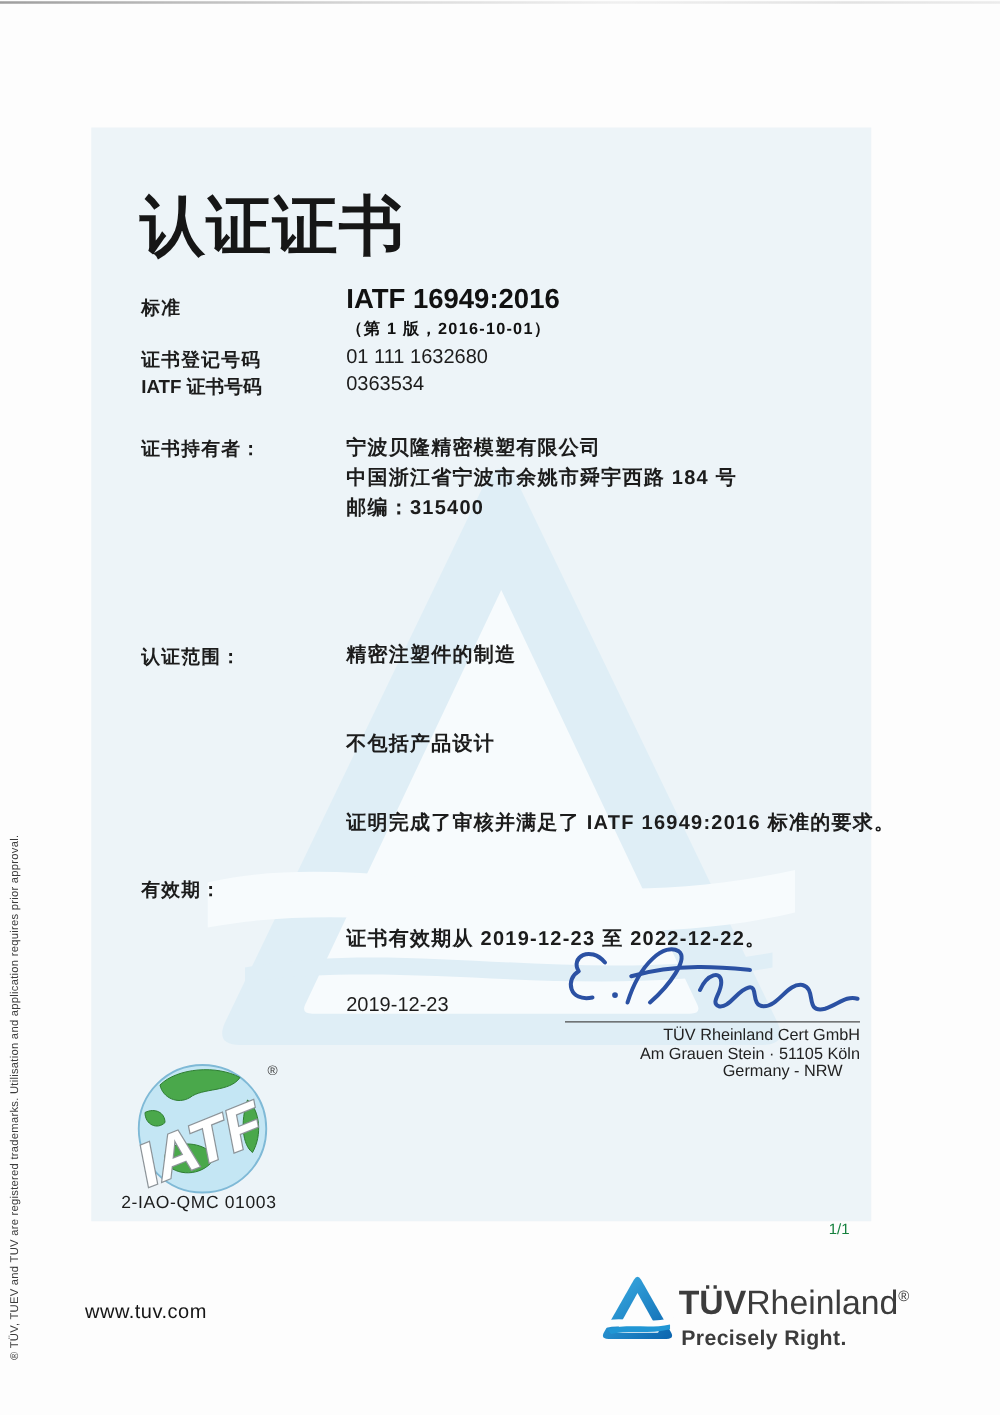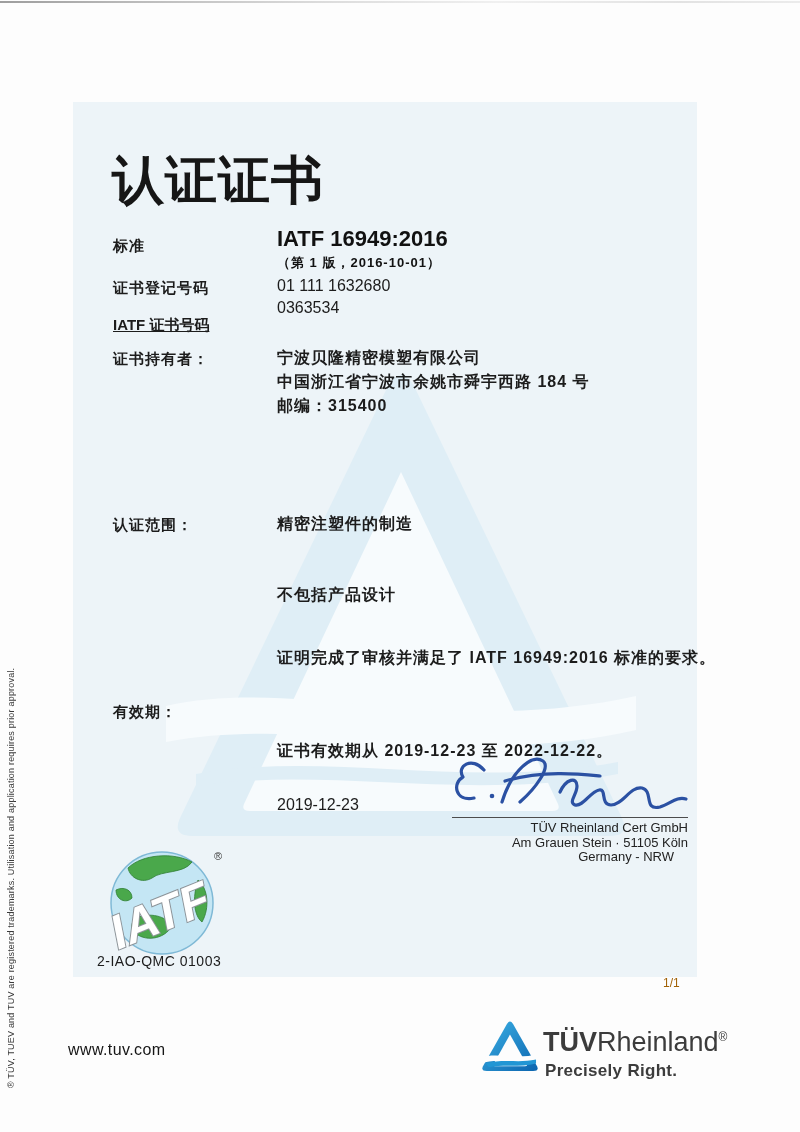--- a/index.html
+++ b/index.html
@@ -24,21 +24,21 @@
     left:112px;top:146px;font-size:52px;font-weight:700;letter-spacing:7px;color:#161616;
   }
   .lbl{font-size:15px;font-weight:600;color:#1c1c1c;}
   .val{font-size:16px;font-weight:400;color:#1c1c1c;}
   .valb{font-size:16px;font-weight:700;color:#1c1c1c;}
   .std-val{font-size:22px;font-weight:700;color:#111;}
   .std-ed{font-size:13px;font-weight:700;color:#111;}
   .cn{letter-spacing:1px;}
   .issuer{font-size:13px;color:#222;text-align:right;line-height:14.5px;}
   .sigline{left:452px;top:817px;width:236px;border-top:1.6px solid #4c4c4c;height:0;}
-  .pageno{font-size:12px;color:#a16207;}
+  .pageno{font-size:12px;color:#15803d;}
   .website{font-size:16px;color:#161616;letter-spacing:.4px;}
   .brandword{font-size:27px;color:#3c3c3c;white-space:nowrap;}
   .brandword .b{font-weight:700;}
   .brandword .r{font-weight:400;}
   .brandword sup{font-size:12px;vertical-align:super;}
   .tagline{font-size:17px;font-weight:600;color:#3c3c3c;letter-spacing:.3px;}
   .iatf-code{font-size:14px;color:#1c1c1c;letter-spacing:.5px;}
   .vertical-note{
     left:6px;top:1088px;width:372px;
     transform:rotate(-90deg);transform-origin:0 0;
@@ -60,21 +60,21 @@
 </svg>
 
 <div class="abs title cn">认证证书</div>
 
 <div class="abs lbl cn" style="left:113px;top:237px;">标准</div>
 <div class="abs std-val" style="left:277px;top:226px;">IATF 16949:2016</div>
 <div class="abs std-ed cn" style="left:277px;top:254px;">（第 1 版，2016-10-01）</div>
 
 <div class="abs lbl cn" style="left:113px;top:279px;">证书登记号码</div>
 <div class="abs val" style="left:277px;top:277px;">01 111 1632680</div>
-<div class="abs lbl" style="left:113px;top:316px;text-decoration:underline;">IATF 证书号码</div>
+<div class="abs lbl" style="left:113px;top:300px;">IATF 证书号码</div>
 <div class="abs val" style="left:277px;top:299px;">0363534</div>
 
 <div class="abs lbl cn" style="left:113px;top:350px;">证书持有者：</div>
 <div class="abs valb cn" style="left:277px;top:348px;">宁波贝隆精密模塑有限公司</div>
 <div class="abs valb cn" style="left:277px;top:372px;">中国浙江省宁波市余姚市舜宇西路 184 号</div>
 <div class="abs valb cn" style="left:277px;top:396px;">邮编：315400</div>
 
 <div class="abs lbl cn" style="left:113px;top:516px;">认证范围：</div>
 <div class="abs valb cn" style="left:277px;top:514px;">精密注塑件的制造</div>
 <div class="abs valb cn" style="left:277px;top:553px;margin-top:32px;">不包括产品设计</div>

